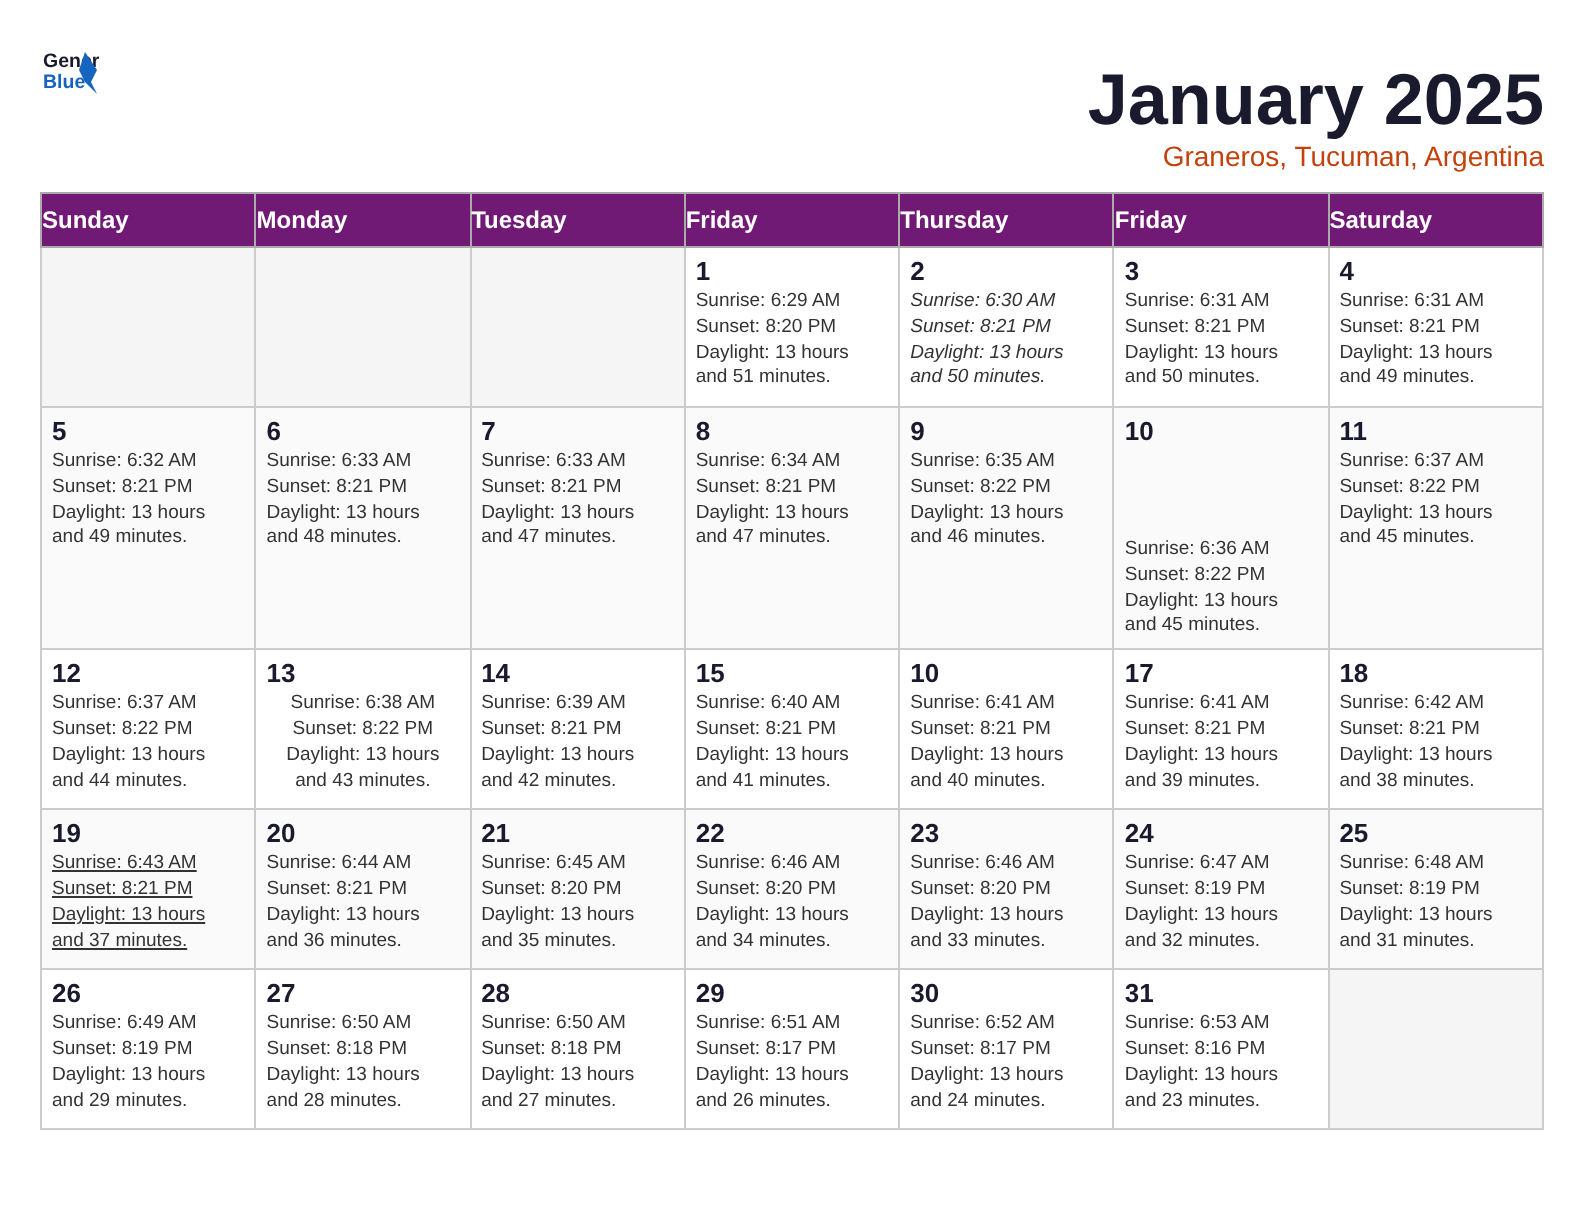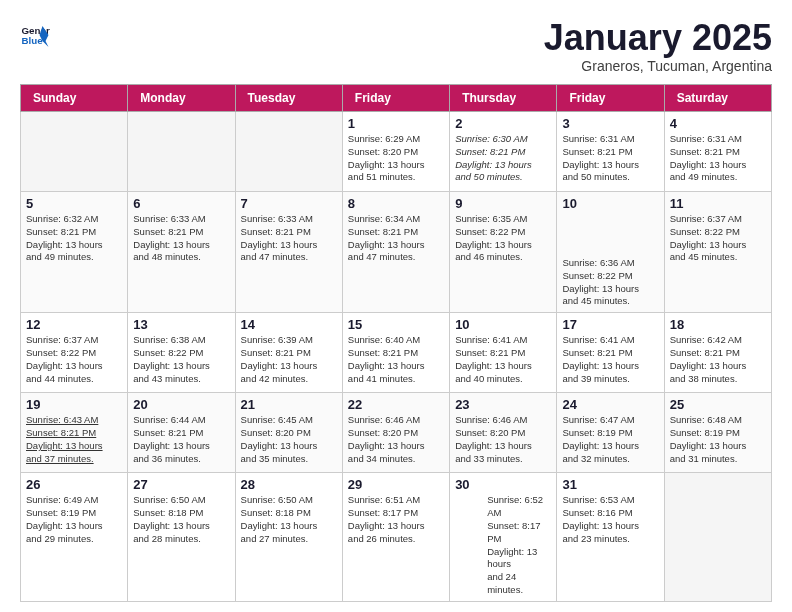--- a/index.html
+++ b/index.html
@@ -18,43 +18,43 @@
     }
     .logo {
       display: flex;
       align-items: center;
       gap: 4px;
     }
     .logo-icon {
       width: 30px;
       height: 30px;
     }
-    .title-block { text-align: right; }
+    .title-block { text-align: right; margin-top: 12px; }
     .month-title {
       font-size: 36px;
       font-weight: bold;
       color: #1a1a2e;
       line-height: 1;
     }
     .subtitle {
       font-size: 14px;
-      color: #404040;
+      color: #c2410c;
       margin-top: 2px;
     }
     table {
       width: 100%;
       border-collapse: collapse;
       table-layout: fixed;
     }
     th {
-      background-color: #be185d;
+      background-color: #701a75;
       color: #fff;
       font-size: 12px;
       font-weight: bold;
-      padding: 6px 12px;
+      padding: 6px 0;
       text-align: left;
       border: 1px solid #aaa;
     }
     td {
       border: 1px solid #ccc;
       vertical-align: top;
       padding: 4px 5px;
       font-size: 10px;
       color: #333;
       height: 80px;
@@ -194,21 +194,21 @@
       <tr>
         <td>
           <span class="day-number">12</span>
           <div class="cell-text" style="white-space: pre-line;">Sunrise: 6:37 AM
 Sunset: 8:22 PM
 Daylight: 13 hours
 and 44 minutes.</div>
         </td>
         <td>
           <span class="day-number">13</span>
-          <div class="cell-text" style="white-space: pre-line;">Sunrise: 6:38 AM
+          <div class="cell-text" style="white-space: pre-line; text-align: center;">Sunrise: 6:38 AM
 Sunset: 8:22 PM
 Daylight: 13 hours
 and 43 minutes.</div>
         </td>
         <td>
           <span class="day-number">14</span>
           <div class="cell-text" style="white-space: pre-line;">Sunrise: 6:39 AM
 Sunset: 8:21 PM
 Daylight: 13 hours
 and 42 minutes.</div>
@@ -317,21 +317,21 @@
         </td>
         <td>
           <span class="day-number">29</span>
           <div class="cell-text" style="white-space: pre-line;">Sunrise: 6:51 AM
 Sunset: 8:17 PM
 Daylight: 13 hours
 and 26 minutes.</div>
         </td>
         <td>
           <span class="day-number">30</span>
-          <div class="cell-text" style="white-space: pre-line; margin-left: 32px;">Sunrise: 6:52 AM
+          <div class="cell-text" style="white-space: pre-line;">Sunrise: 6:52 AM
 Sunset: 8:17 PM
 Daylight: 13 hours
 and 24 minutes.</div>
         </td>
         <td>
           <span class="day-number">31</span>
           <div class="cell-text" style="white-space: pre-line;">Sunrise: 6:53 AM
 Sunset: 8:16 PM
 Daylight: 13 hours
 and 23 minutes.</div>

